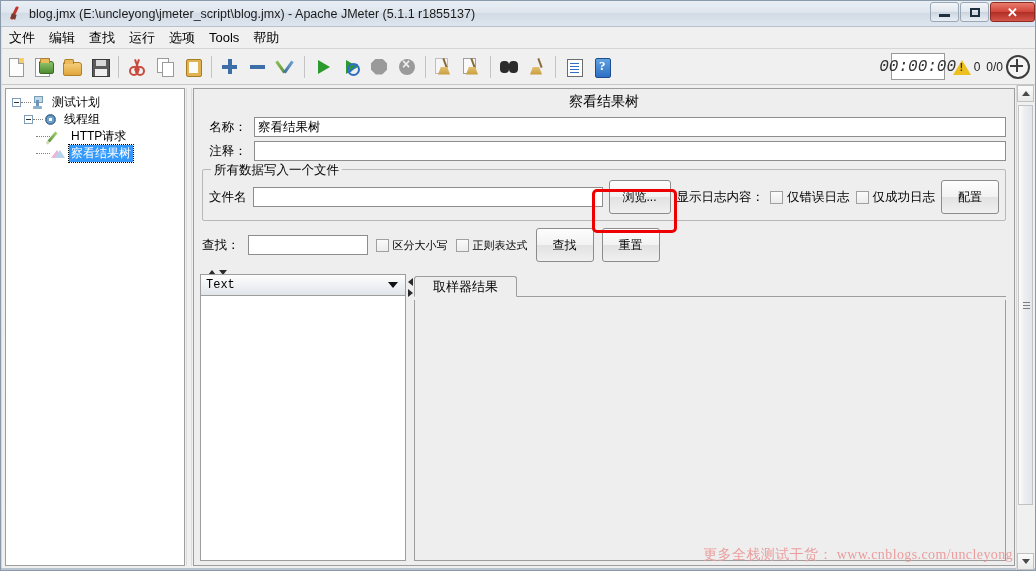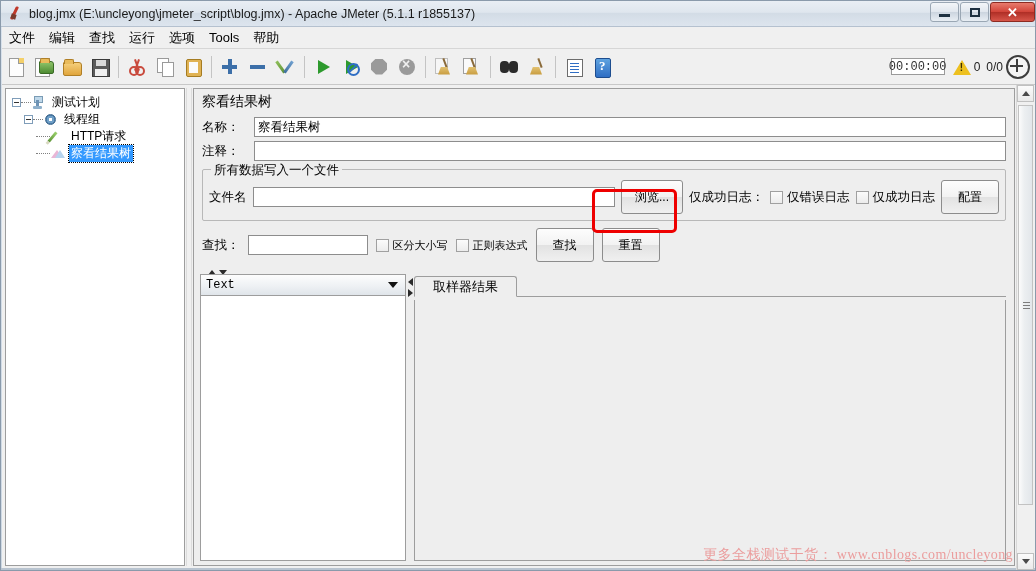--- a/index.html
+++ b/index.html
@@ -13,20 +13,21 @@
     overflow: hidden;
     -webkit-font-smoothing: none;
   }
   .app {
     position: relative;
     width: 1036px; height: 571px;
     box-sizing: border-box;
     background: linear-gradient(to bottom, #d9e2ec 0%, #cdd8e3 100%);
     border: 1px solid #8a9aab;
     overflow: hidden;
+    text-align: center;
   }
 
   
   .titlebar {
     position: absolute; left: 0; top: 0;
     width: 1036px; height: 26px;
     background: linear-gradient(to bottom, #e9eef4 0%, #dfe6ee 45%, #d3dce6 50%, #dde5ee 100%);
     border-bottom: 1px solid #b5c1cf;
     display: flex; align-items: center;
     box-sizing: border-box;
@@ -108,28 +109,29 @@
     border-radius: 2px;
     box-sizing: border-box;
   }
   .tb-sep {
     width: 1px; height: 22px;
     background: #c4c4c4;
     margin: 0 4px;
   }
   .tb-spacer { flex: 1; }
   .timer-field {
-    width: 54px; height: 17px;
+    width: 54px; height: 27px;
     border: 1px solid #9a9a9a;
     background: #ffffff;
     font-family: "Liberation Mono", monospace;
-    font-size: 12px;
+    font-size: 16px;
     color: #333;
     display: flex; align-items: center; justify-content: center;
     box-sizing: border-box;
+    font-style: italic;
   }
   .warn-count, .thread-count {
     font-size: 12px; color: #222;
     margin: 0 3px;
     font-family: "Liberation Sans", sans-serif;
   }
   .right-pad { width: 6px; }
 
   
   .main {
@@ -925,21 +927,21 @@
         <div class="form-label">注释：</div>
         <div class="txt-input"></div>
       </div>
 
       <div class="groupbox">
         <div class="groupbox-title">所有数据写入一个文件</div>
         <div class="gb-row">
           <div class="file-label">文件名</div>
           <div class="file-input"></div>
           <div class="btn" style="width:62px">浏览...</div>
-          <div class="lbl-plain">仅成功日志：</div>
+          <div class="lbl-plain">显示日志内容：</div>
           <div class="chk-wrap">
             <div class="chkbox"></div>
             <span class="lbl-plain">仅错误日志</span>
           </div>
           <div class="chk-wrap">
             <div class="chkbox"></div>
             <span class="lbl-plain">仅成功日志</span>
           </div>
           <div class="btn" style="width:58px">配置</div>
         </div>

